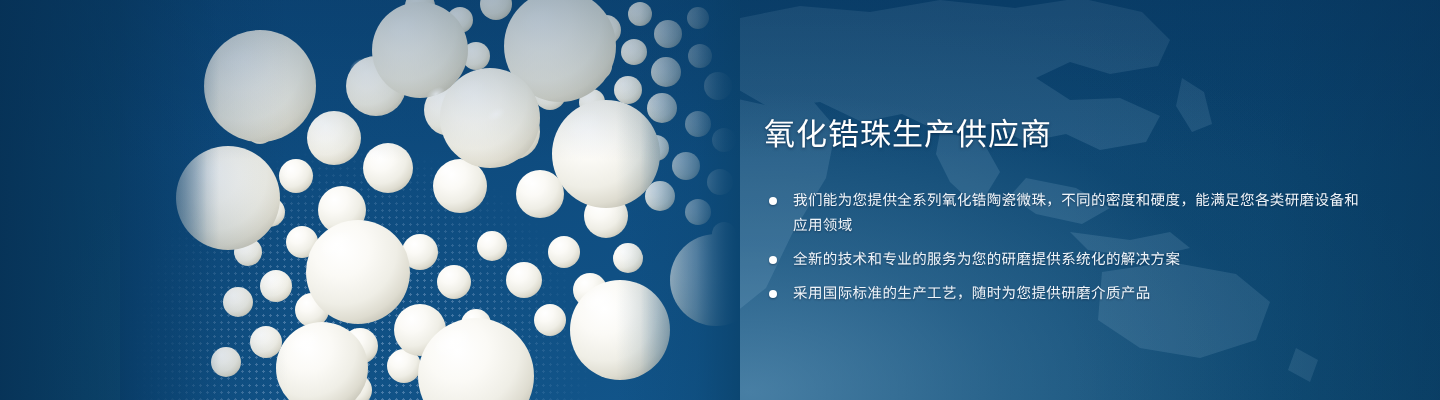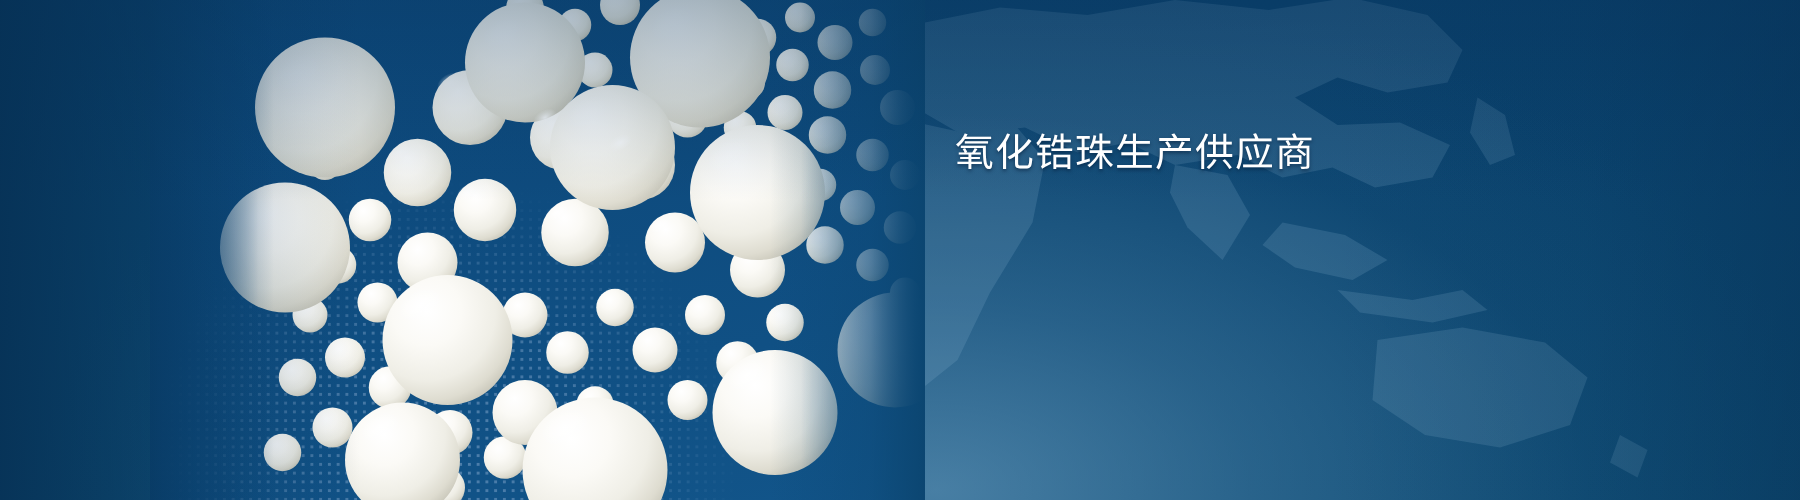--- a/index.html
+++ b/index.html
@@ -100,21 +100,21 @@
     background:
       linear-gradient(90deg, #0a4270 0%, rgba(10,66,112,0.55) 6%, rgba(10,66,112,0) 16%),
       linear-gradient(270deg, rgba(11,69,112,0.95) 0%, rgba(11,69,112,0.35) 7%, rgba(11,69,112,0) 20%);
     mix-blend-mode: normal;
   }
 
   
   .copy {
     position: absolute;
     left: 764px;
-    top: 104px;
+    top: 116px;
     width: 600px;
   }
   .headline {
     margin: 0;
     font-size: 31px;
     font-weight: 400;
     letter-spacing: 1px;
     color: #ffffff;
     line-height: 1.25;
     text-shadow: 0 1px 3px rgba(0,20,45,0.55);
@@ -327,15 +327,29 @@
     </svg>
 
     <div class="bead-photo-mask"></div>
   </div>
 
   <div class="bg-vignette"></div>
 
   <div class="copy">
     <h1 class="headline">氧化锆珠生产供应商</h1>
 
+    <ul class="bullets">
+      <li class="bullet">
+        <span class="bullet-dot"></span>
+        <span class="bullet-text">我们能为您提供全系列氧化锆陶瓷微珠，不同的密度和硬度，能满足您各类研磨设备和应用领域</span>
+      </li>
+      <li class="bullet">
+        <span class="bullet-dot"></span>
+        <span class="bullet-text">全新的技术和专业的服务为您的研磨提供系统化的解决方案</span>
+      </li>
+      <li class="bullet">
+        <span class="bullet-dot"></span>
+        <span class="bullet-text">采用国际标准的生产工艺，随时为您提供研磨介质产品</span>
+      </li>
+    </ul>
   </div>
 
 </div>
 
 </body></html>

